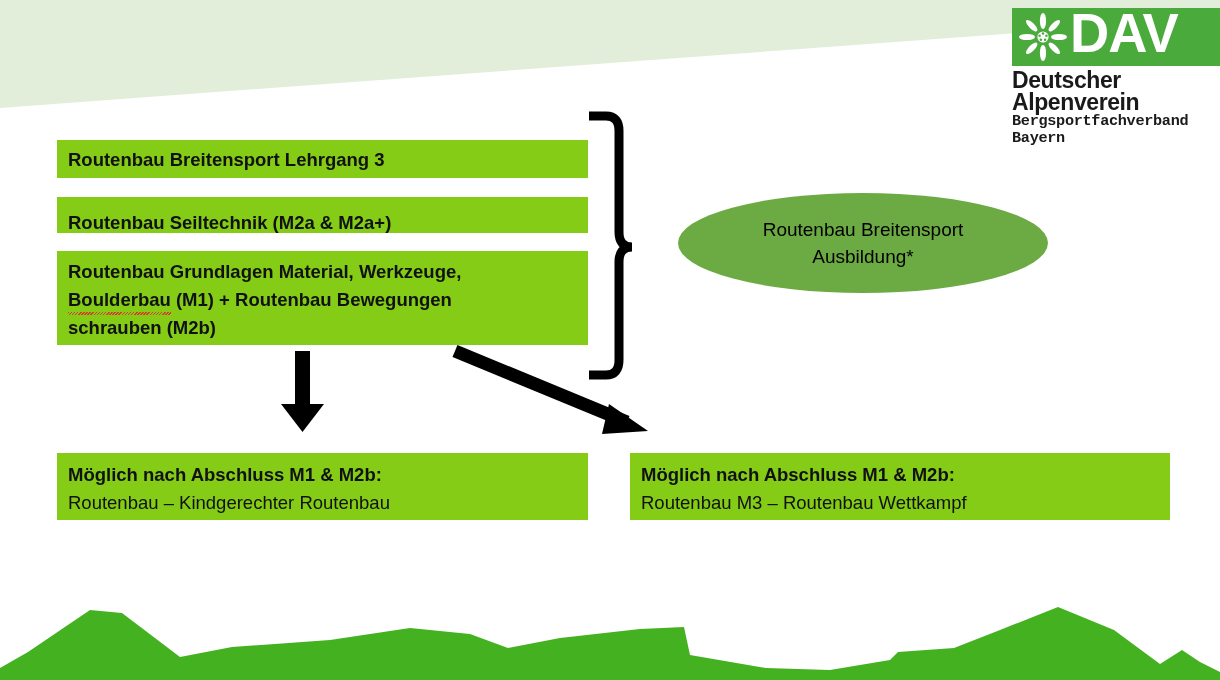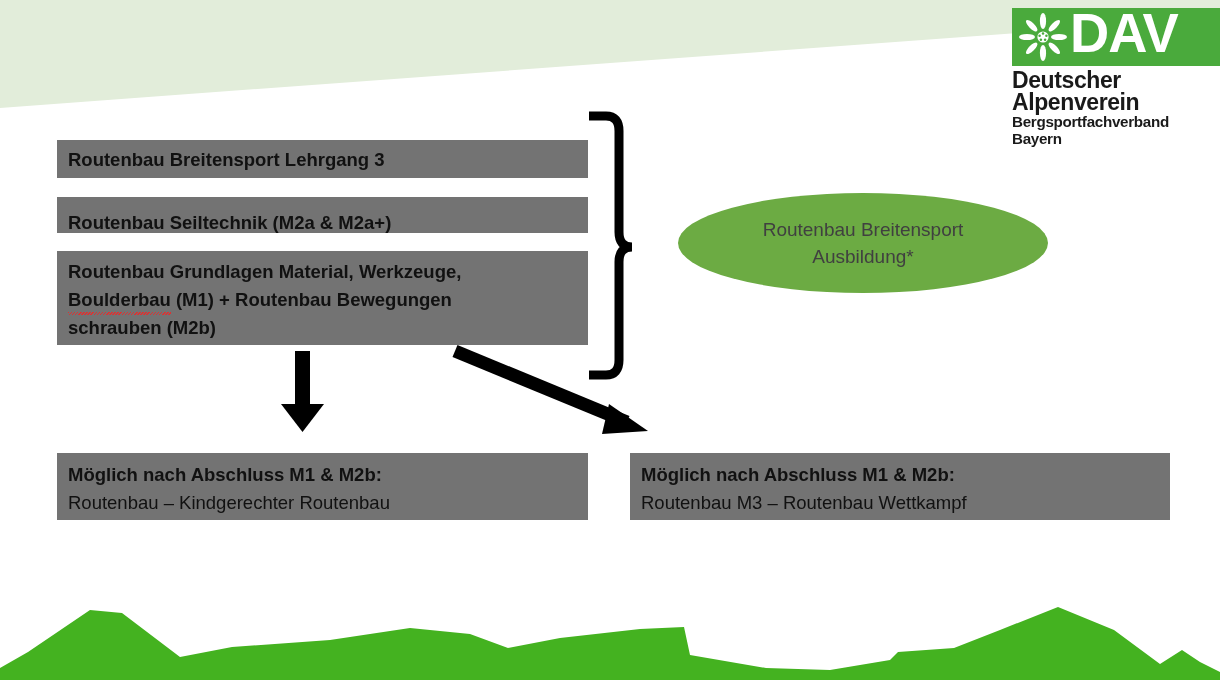--- a/index.html
+++ b/index.html
@@ -67,31 +67,31 @@
   .logo-line1 {
     margin-top: 3px;
     font-family: "Liberation Sans", sans-serif;
     font-weight: bold;
     font-size: 23px;
     line-height: 22px;
     color: #1a1a1a;
     letter-spacing: -0.4px;
   }
   .logo-line2 {
-    font-family: Liberation Sans, sans-serif;
+    font-family: Liberation Mono, monospace;
     font-weight: bold;
     font-size: 15.2px;
     line-height: 17px;
     color: #1a1a1a;
     letter-spacing: -0.3px;
   }
   
   .box {
     position: absolute;
-    background: #737373;
+    background: #84cc16;
     box-sizing: border-box;
     color: #111111;
   }
   .box-text {
     font-family: "Liberation Sans", sans-serif;
     font-size: 18.5px;
     line-height: 28px;
     color: #111111;
     white-space: pre-line;
   }
@@ -134,21 +134,21 @@
     border-radius: 50%;
     display: flex;
     align-items: center;
     justify-content: center;
     text-align: center;
   }
   #ellipse .ellipse-label {
     font-family: "Liberation Sans", sans-serif;
     font-size: 19px;
     line-height: 27px;
-    color: #404040;
+    color: #000000;
     white-space: pre-line;
   }
 </style>
 </head>
 <body>
 
 <div id="slide">
 
   <svg class="bg-svg" viewBox="0 0 1220 680">
 

